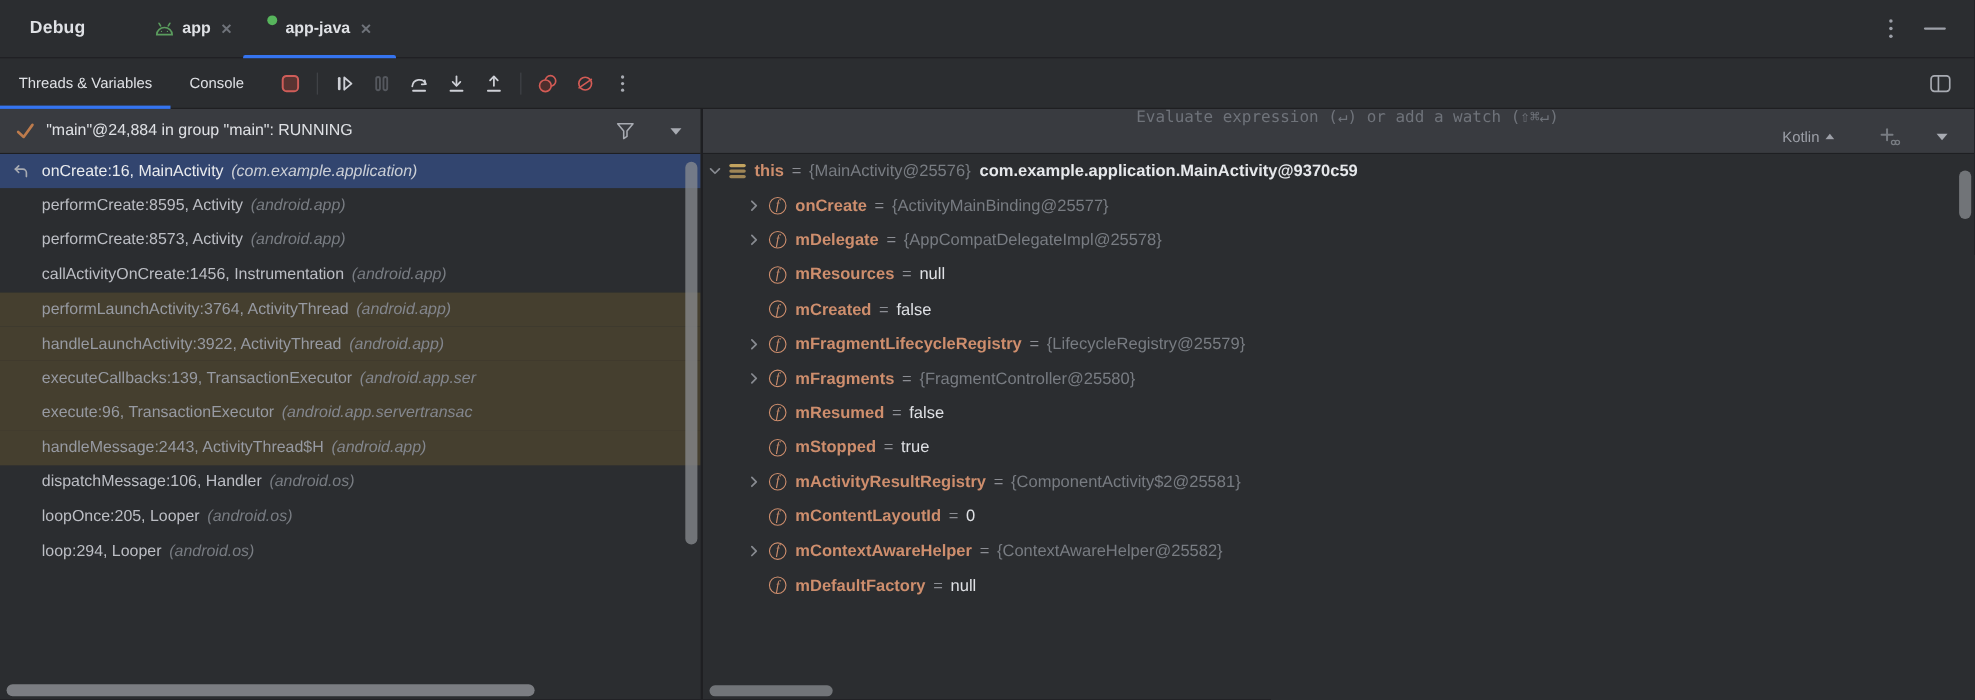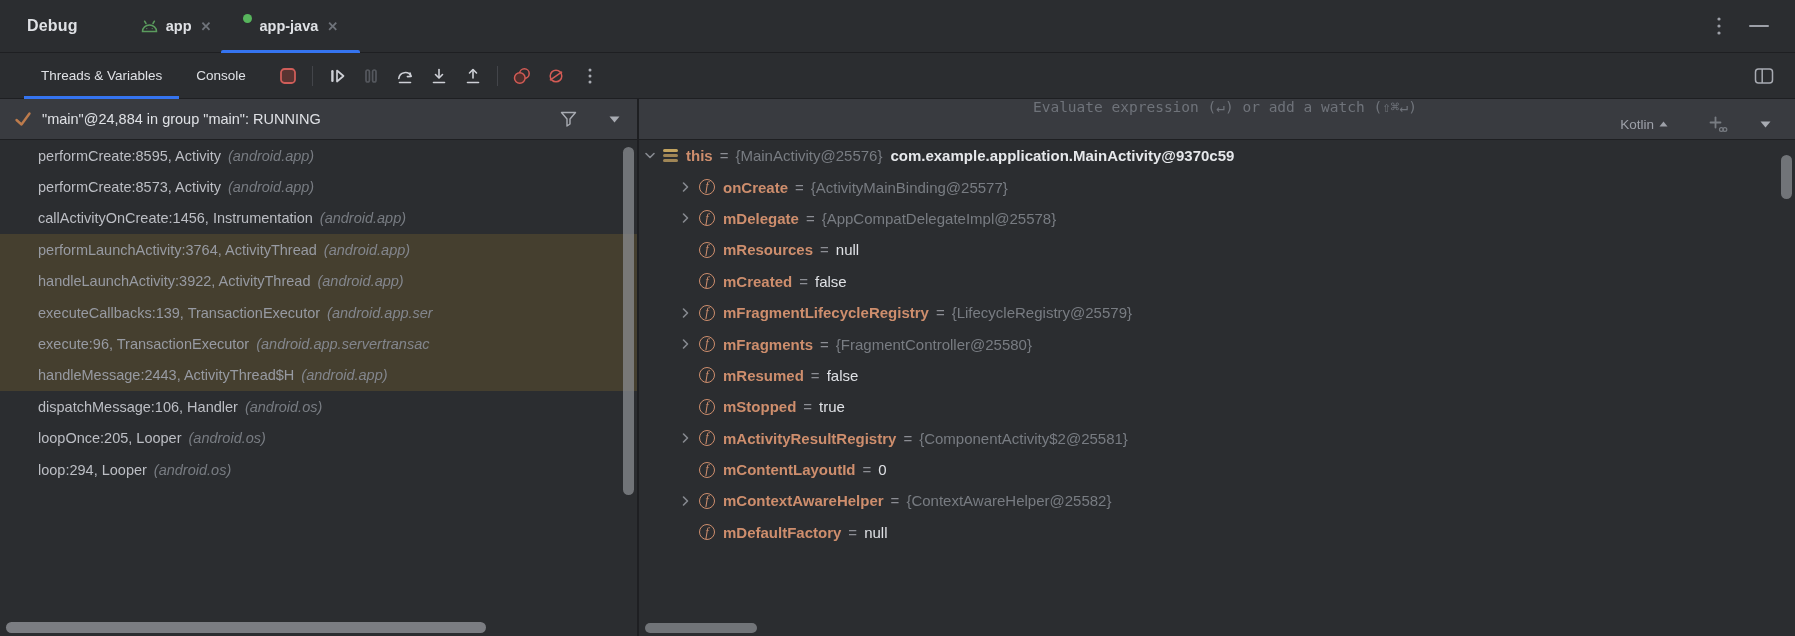--- a/index.html
+++ b/index.html
@@ -12,21 +12,21 @@
   .tabs{display:flex;height:100%;margin-left:46px;font-weight:bold;}
   .tab{position:relative;height:100%;display:flex;align-items:center;padding:0 16px;font-size:14.5px;color:#DFE1E5;cursor:default;}
   .tab .tab-ico{display:flex;align-items:center;margin-right:7px;}
   .tab .close{color:#6F737A;font-size:13px;margin-left:9px;}
   .tab.active::after{content:"";position:absolute;left:-6px;right:-6px;bottom:-1px;height:3px;background:#3574F0;border-radius:2px 2px 0 0;}
   .green-dot{width:9px;height:9px;border-radius:50%;background:#57B55C;transform:translateY(-8px);margin-right:-1px;}
   .titlebar-right{margin-left:auto;display:flex;align-items:center;gap:28px;margin-right:26px;}
   .minimize{width:20px;height:2px;background:#9DA0A8;border-radius:1px;}
 
   
-  .toolbar{height:45px;border-bottom:1px solid #1E1F22;display:flex;align-items:center;padding-left:24px;}
+  .toolbar{height:45px;border-bottom:1px solid #1E1F22;display:flex;align-items:center;}
   .tool-tab{position:relative;height:100%;display:flex;align-items:center;padding:0 17px;font-size:13.5px;color:#DFE1E5;}
   .tool-tab.active::after{content:"";position:absolute;left:0;right:0;bottom:-1px;height:3px;background:#3574F0;}
   .tbtn{width:20px;height:20px;margin:0 7px;display:flex;align-items:center;justify-content:center;}
   .tbtn.first{margin-left:15px;}
   .tb-divider{width:1px;height:20px;background:#43454A;margin:0 7px;}
   .toolbar-right{margin-left:auto;margin-right:14px;display:flex;align-items:center;}
 
   
   .content{display:flex;height:537px;}
   .left-panel{width:637px;flex:none;position:relative;overflow:hidden;}
@@ -226,20 +226,30 @@
             <path d="M1.5,1.5 h14 l-5.5,6.5 v5 l-3,2 v-7 z"></path>
           </svg>
         </span>
         <span class="hdr-caret">
           <svg width="11" height="7" viewBox="0 0 11 7" fill="#A8ABB2">
               <path d="M0.5,0.5 h10 l-5,6 z"></path>
             </svg>
         </span>
       </div>
       <div class="frames">
+          <div class="frame-row selected">
+    <span class="sel-icon">
+      <svg width="16" height="14" viewBox="0 0 16 14" fill="none" stroke="#A8ABB2" stroke-width="1.5" stroke-linecap="round" stroke-linejoin="round">
+        <path d="M13,12.5 V9 a3.2,3.2 0 0 0 -3.2,-3.2 H3"></path>
+        <path d="M6,2.8 L3,5.8 L6,8.8"></path>
+      </svg>
+    </span>
+    <span class="frame-method">onCreate:16, MainActivity</span>
+    <span class="frame-loc">(com.example.application)</span>
+  </div>
           <div class="frame-row normal">
 
     <span class="frame-method">performCreate:8595, Activity</span>
     <span class="frame-loc">(android.app)</span>
   </div>
           <div class="frame-row normal">
 
     <span class="frame-method">performCreate:8573, Activity</span>
     <span class="frame-loc">(android.app)</span>
   </div>

